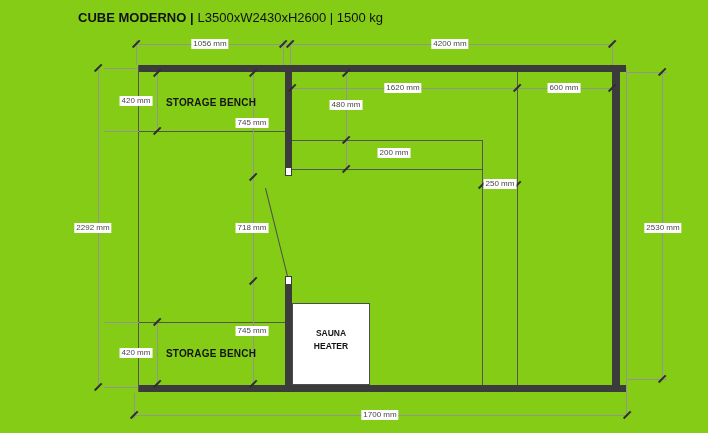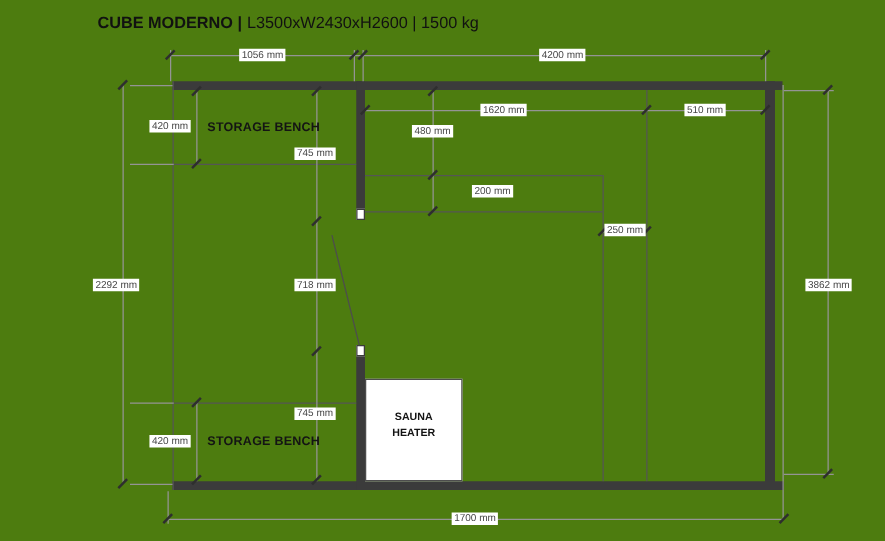--- a/index.html
+++ b/index.html
@@ -1,17 +1,17 @@
 <!DOCTYPE html>
 <html><head>
 <meta charset="utf-8">
 <style>
   html,body{margin:0;padding:0;background:#fff;}
   .canvas{
-    position:relative;width:708px;height:433px;background:#4d7c0f;
+    position:relative;width:708px;height:433px;background:#84cc16;
     font-family:"Liberation Sans", sans-serif;overflow:hidden;
   }
   .title{position:absolute;left:78px;top:10px;font-size:13px;color:#111;white-space:nowrap;}
   .title .brand{font-weight:bold;}
   .title .specs{font-weight:normal;margin-left:4px;}
   .wall{position:absolute;background:#3b3b3b;}
   .iline{position:absolute;background:#555555;}
   .dline{position:absolute;background:#949494;}
   .tick{position:absolute;width:10px;height:1.5px;background:#2e2e2e;transform:rotate(-45deg);}
   .dim{
@@ -109,29 +109,29 @@
   <div class="tick" style="left:341px;top:168px;"></div>
   <div class="tick" style="left:287px;top:87px;"></div>
   <div class="tick" style="left:512px;top:87px;"></div>
   <div class="tick" style="left:607px;top:87px;"></div>
   <div class="tick" style="left:477px;top:184px;"></div>
   <div class="tick" style="left:512px;top:184px;"></div>
 
   <div class="dim" style="left:210px;top:44px;">1056 mm</div>
   <div class="dim" style="left:450px;top:44px;">4200 mm</div>
   <div class="dim" style="left:93px;top:228px;">2292 mm</div>
-  <div class="dim" style="left:663px;top:228px;">3862 mm</div>
+  <div class="dim" style="left:663px;top:228px;">2530 mm</div>
   <div class="dim" style="left:380px;top:415px;">1700 mm</div>
   <div class="dim" style="left:136px;top:101px;">420 mm</div>
   <div class="dim" style="left:252px;top:123px;">745 mm</div>
   <div class="dim" style="left:252px;top:228px;">718 mm</div>
   <div class="dim" style="left:252px;top:331px;">745 mm</div>
   <div class="dim" style="left:136px;top:353px;">420 mm</div>
   <div class="dim" style="left:403px;top:88px;">1620 mm</div>
-  <div class="dim" style="left:564px;top:88px;">510 mm</div>
+  <div class="dim" style="left:564px;top:88px;">600 mm</div>
   <div class="dim" style="left:346px;top:105px;">480 mm</div>
   <div class="dim" style="left:346px;top:153px;margin-left:48px;">200 mm</div>
   <div class="dim" style="left:500px;top:184px;">250 mm</div>
 
   <div class="plabel" style="left:211px;top:103px;">STORAGE BENCH</div>
   <div class="plabel" style="left:211px;top:354px;">STORAGE BENCH</div>
 
 </div>
 
 </body></html>

